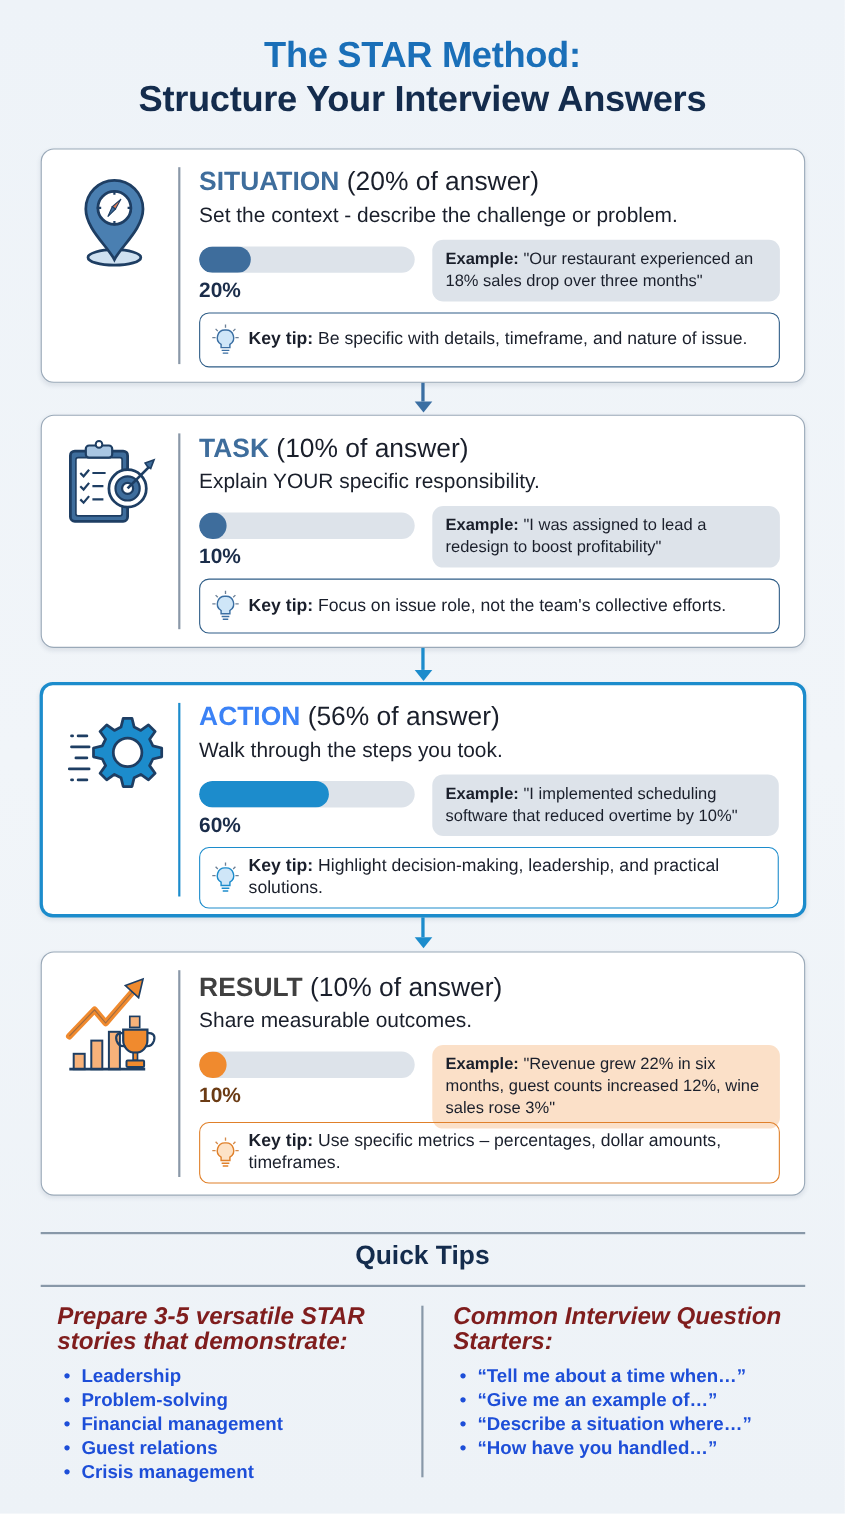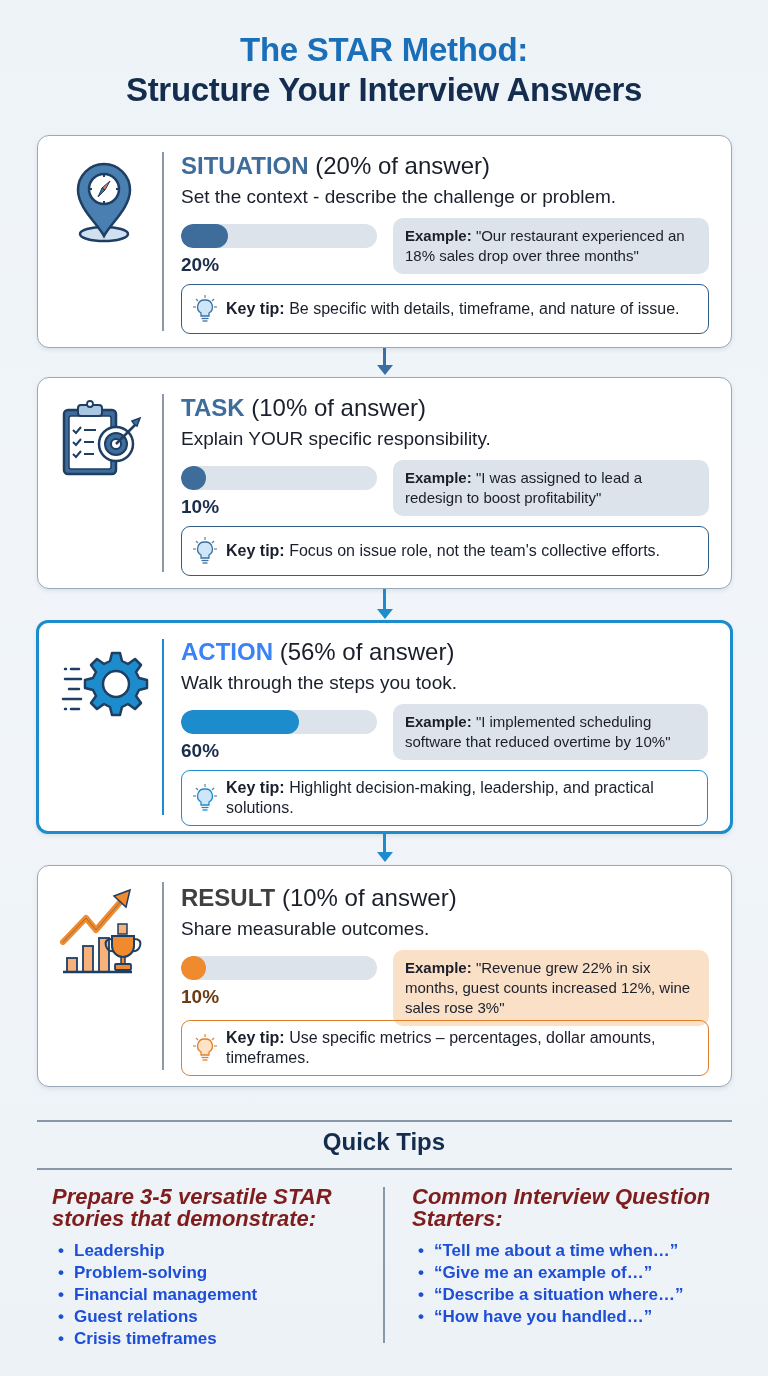--- a/index.html
+++ b/index.html
@@ -292,21 +292,21 @@
 <div class="qt-title">Quick Tips</div>
 <div class="qt-line" style="top:1168px;"></div>
 
 <div class="qt-col" style="left:52px; width:320px;">
   <h3>Prepare 3-5 versatile STAR stories that demonstrate:</h3>
   <ul>
     <li>Leadership</li>
     <li>Problem-solving</li>
     <li>Financial management</li>
     <li>Guest relations</li>
-    <li>Crisis timeframes</li>
+    <li>Crisis management</li>
   </ul>
 </div>
 
 <div class="qt-vdiv"></div>
 
 <div class="qt-col" style="left:412px; width:310px;">
   <h3>Common Interview Question Starters:</h3>
   <ul>
     <li>“Tell me about a time when…”</li>
     <li>“Give me an example of…”</li>

